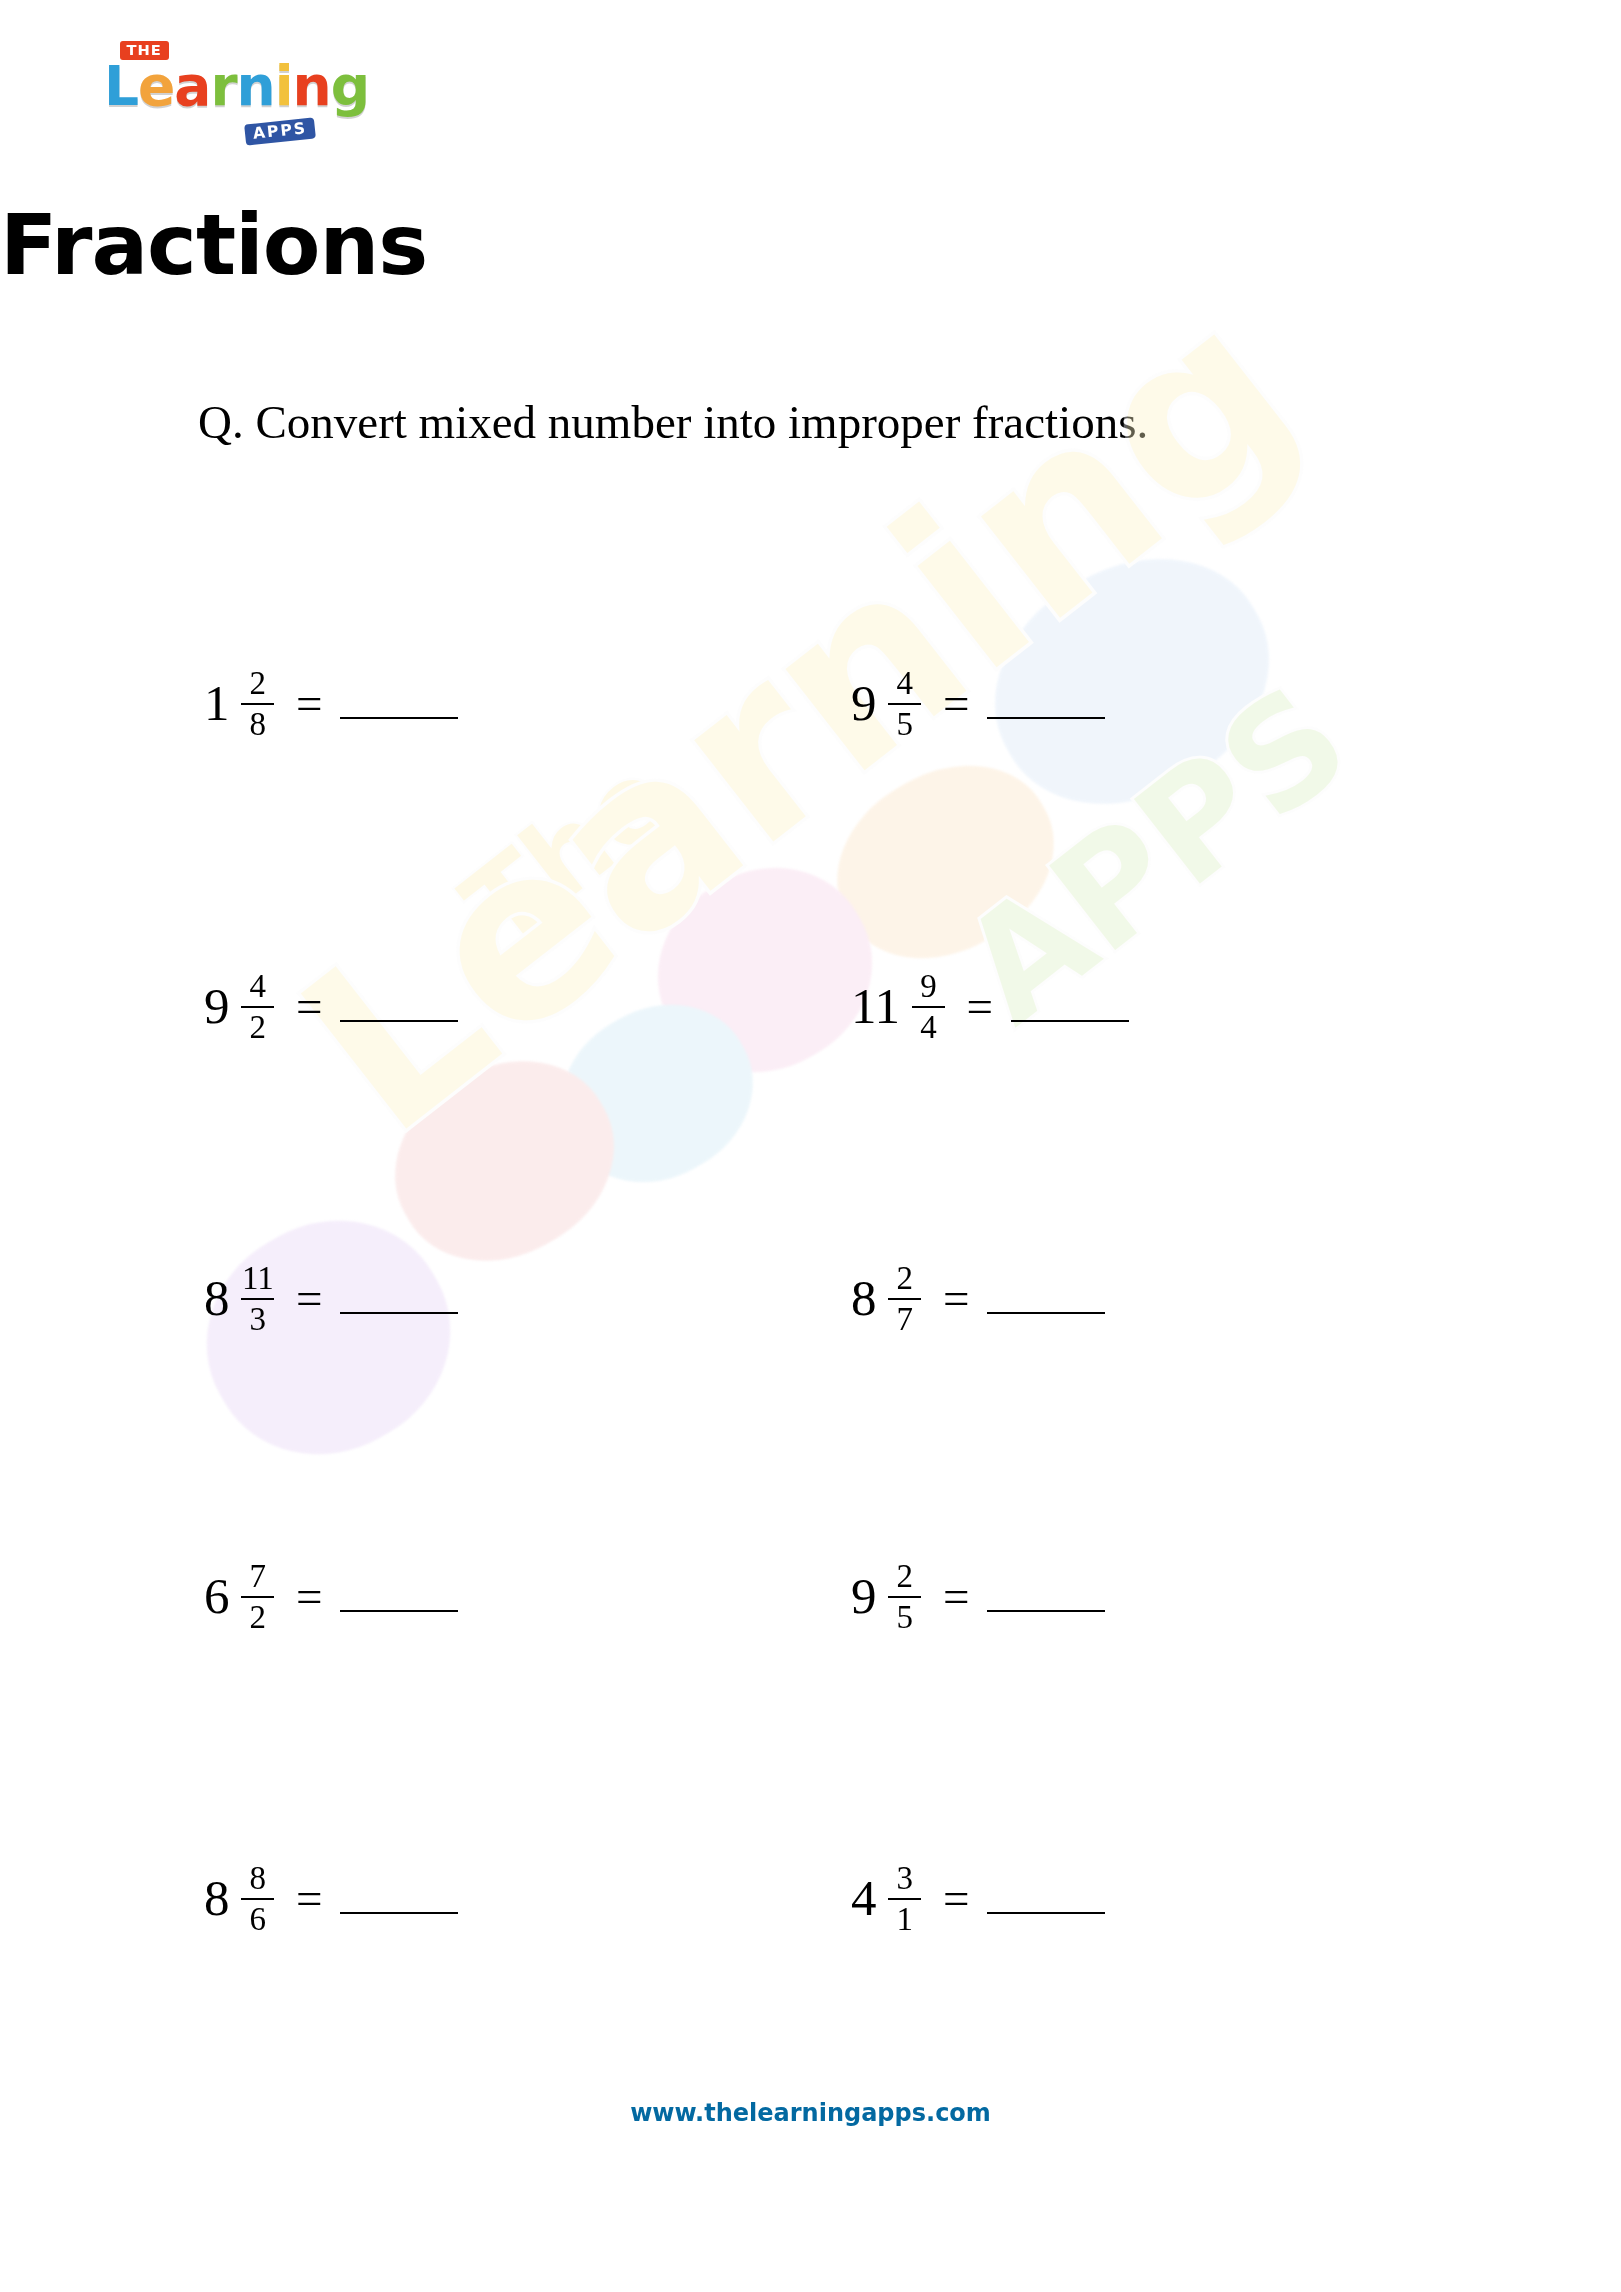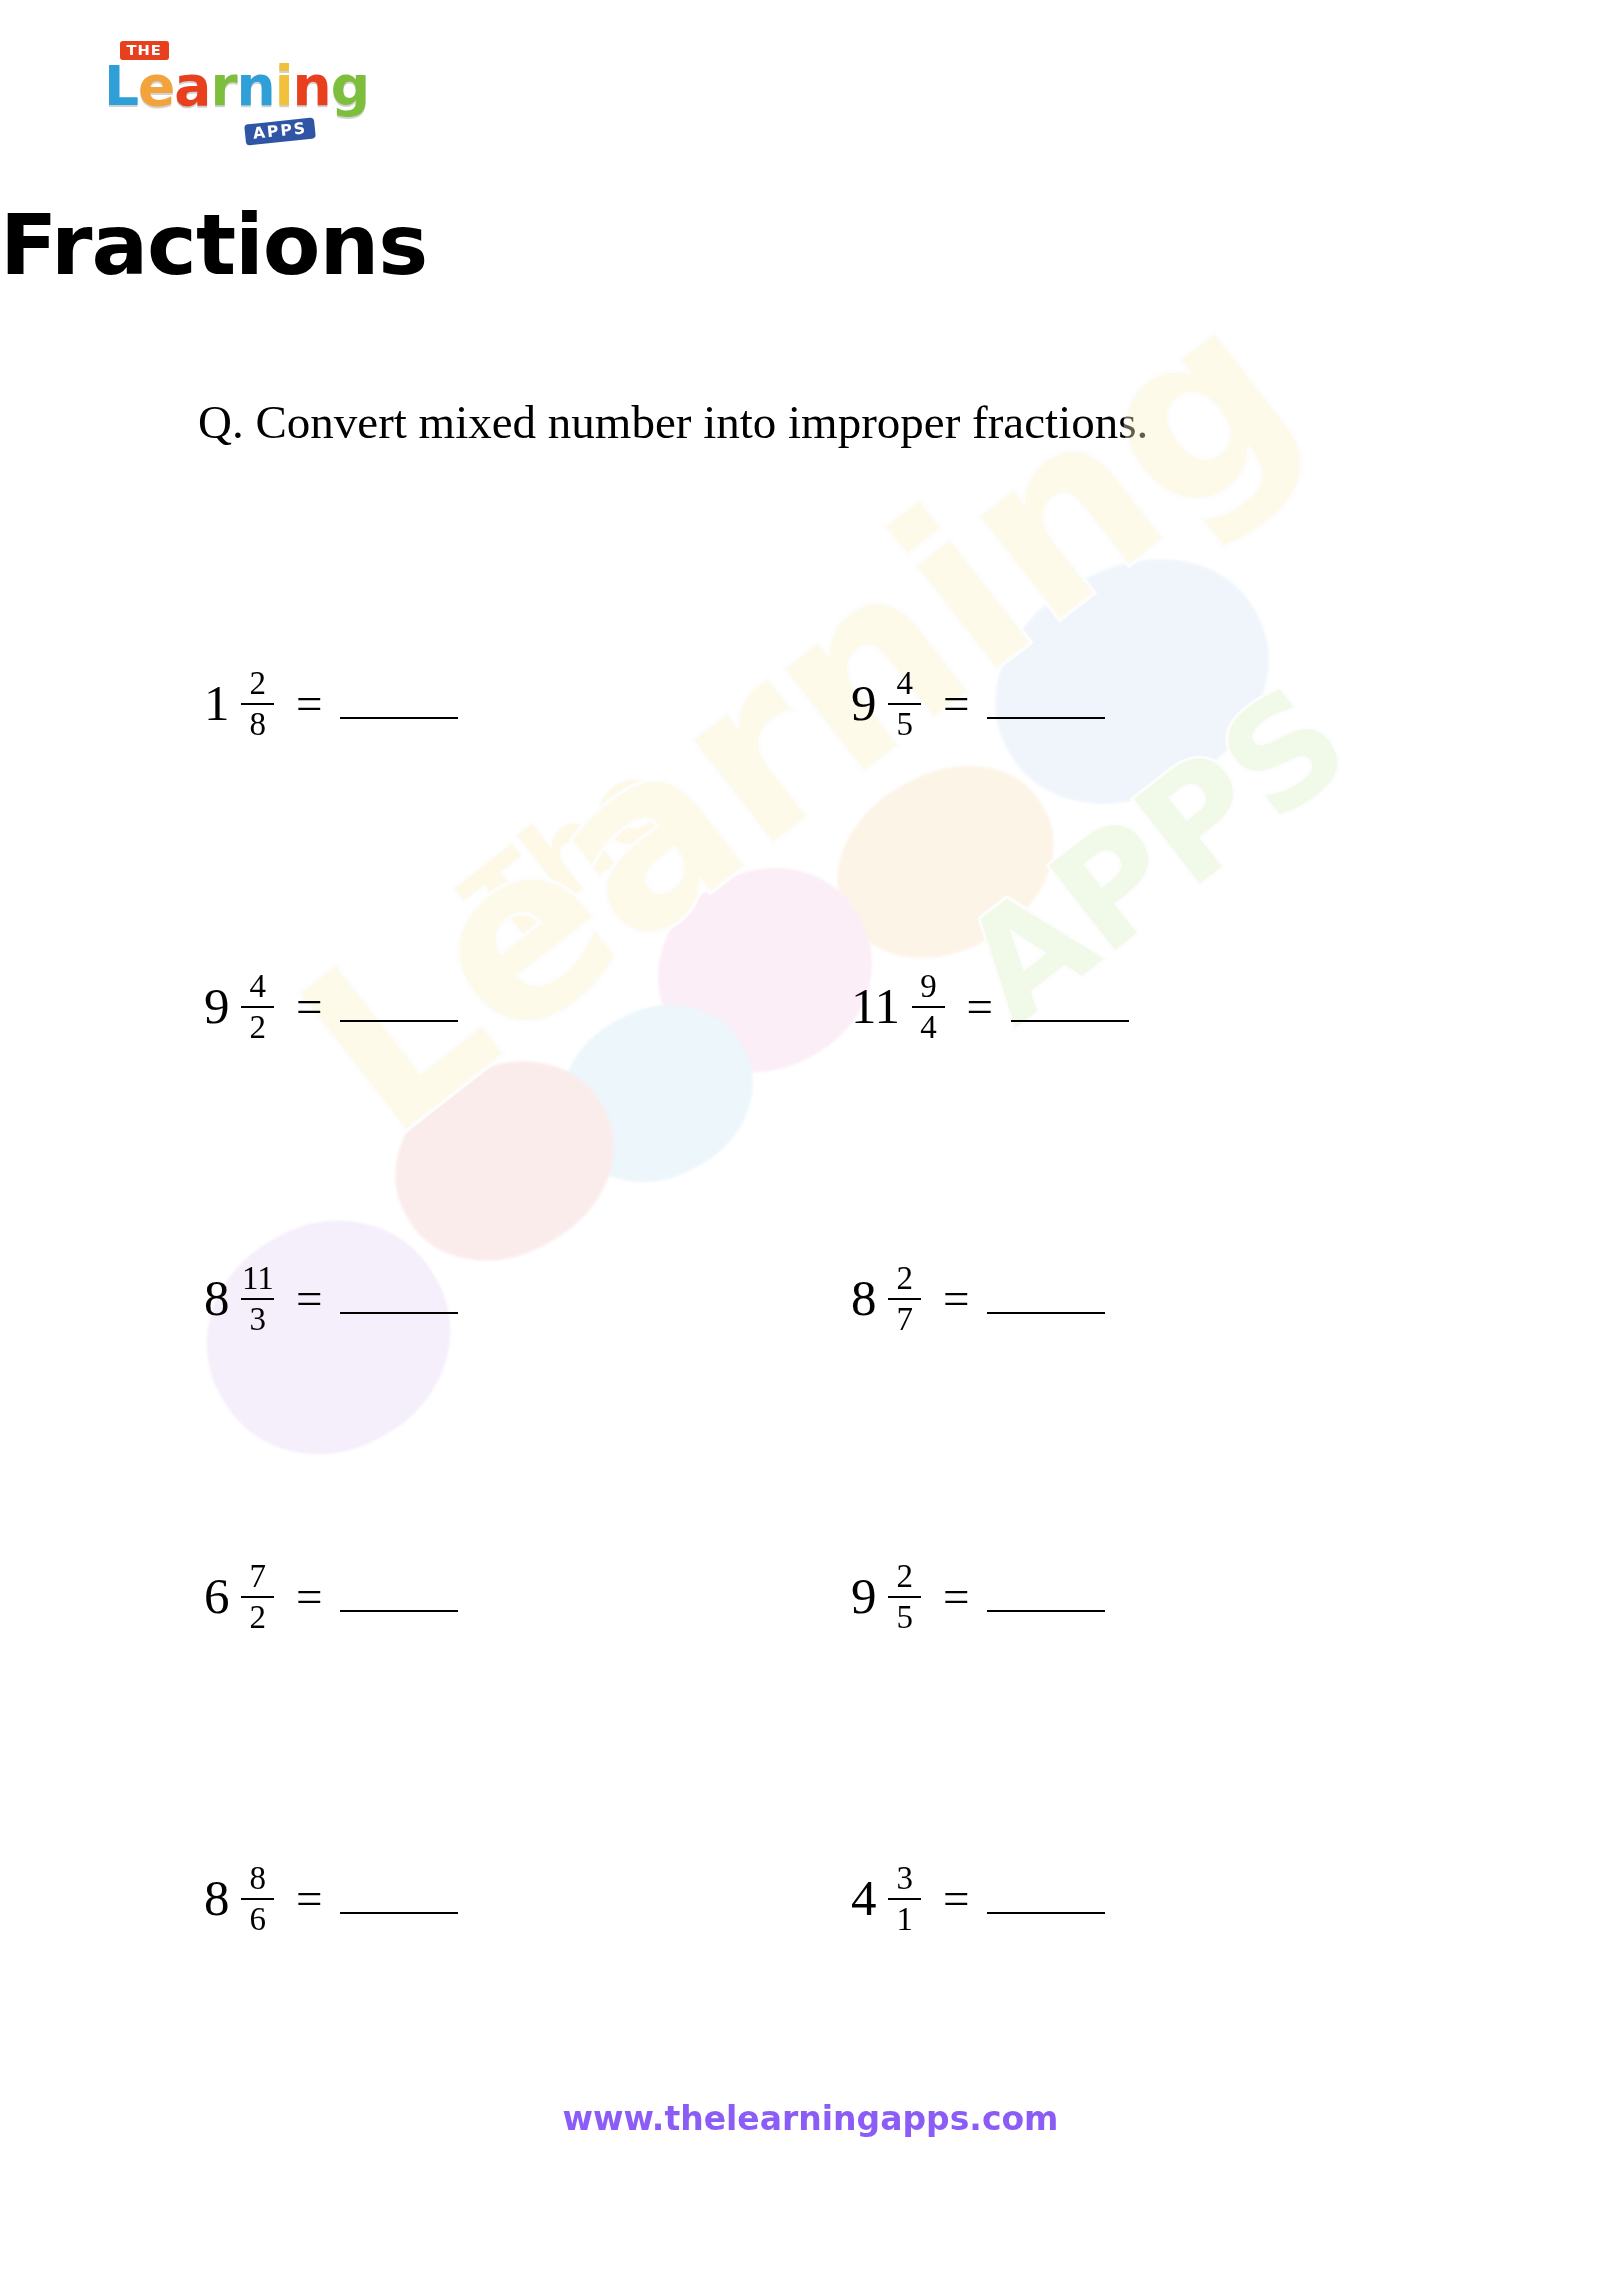--- a/index.html
+++ b/index.html
@@ -200,22 +200,22 @@
 
   
   .footer {
     position: absolute;
     top: 2099px;
     left: 0;
     width: 100%;
     text-align: center;
     font-family: "DejaVu Sans", sans-serif;
     font-weight: bold;
-    font-size: 33px;
-    color: #8b5cf6;
+    font-size: 24px;
+    color: #0369a1;
   }
 </style>
 </head>
 <body>
 
 <div class="logo">
   <div class="logo-the">THE</div>
   <div class="logo-main">
     <span style="color:#2f9fd8">L</span><span style="color:#f2a33c">e</span><span style="color:#e8401f">a</span><span style="color:#7dbf3d">r</span><span style="color:#2f9fd8">n</span><span style="color:#f2c13c">i</span><span style="color:#e8401f">n</span><span style="color:#7dbf3d">g</span>
   </div>

